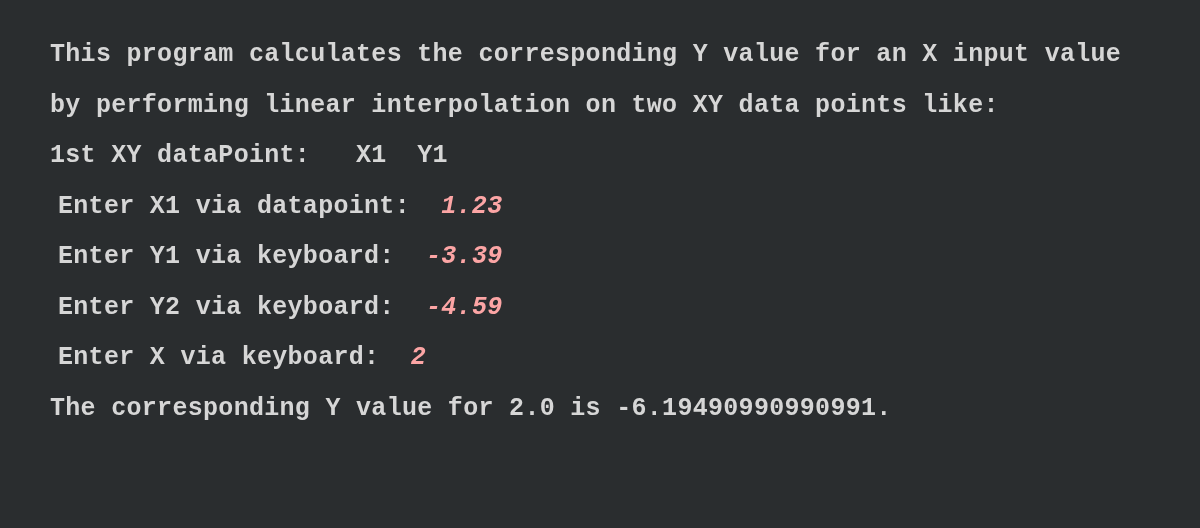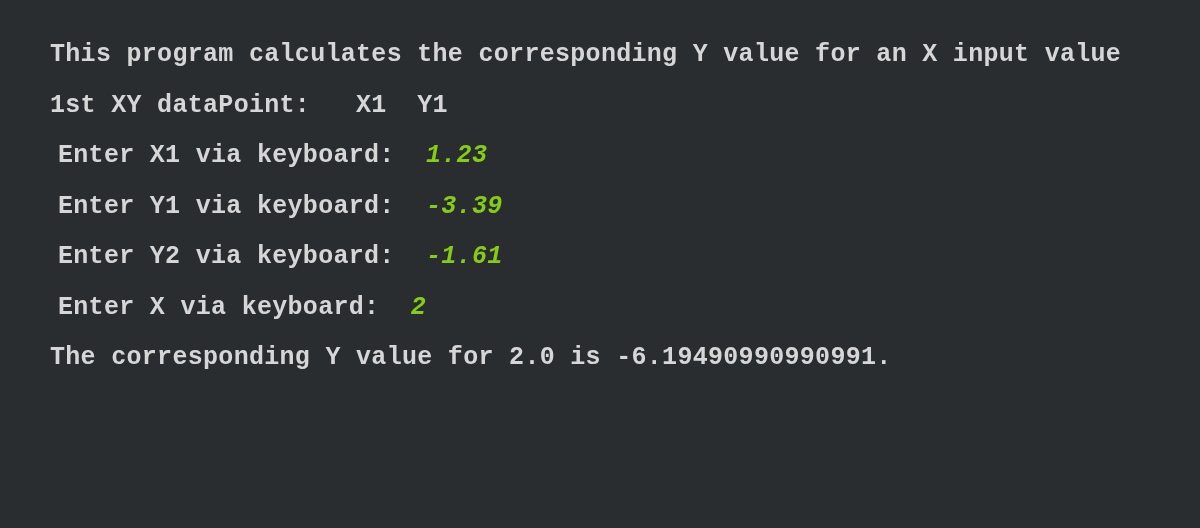--- a/index.html
+++ b/index.html
@@ -17,28 +17,29 @@
       line-height: 1.7;
       letter-spacing: 0.3px;
       width: 1200px;
       height: 528px;
       overflow: hidden;
     }
     .line {
       white-space: pre;
     }
     .user-input {
-      color: #84cc16;
+      color: #fca5a5;
       font-style: italic;
     }
   </style>
 </head>
 <body>
 
 <div>
   <div class="line">This program calculates the corresponding Y value for an X input value</div>
+  <div class="line">by performing linear interpolation on two XY data points like:</div>
   <div class="line">1st XY dataPoint:   X1  Y1</div>
-  <div class="line"><span>Enter X1 via keyboard: </span><span class="user-input">1.23</span></div>
+  <div class="line"><span>Enter X1 via datapoint: </span><span class="user-input">1.23</span></div>
   <div class="line"><span>Enter Y1 via keyboard: </span><span class="user-input">-3.39</span></div>
-  <div class="line"><span>Enter Y2 via keyboard: </span><span class="user-input">-1.61</span></div>
+  <div class="line"><span>Enter Y2 via keyboard: </span><span class="user-input">-4.59</span></div>
   <div class="line"><span>Enter X via keyboard: </span><span class="user-input">2</span></div>
   <div class="line">The corresponding Y value for 2.0 is -6.19490990990991.</div>
 </div>
 
 </body></html>

